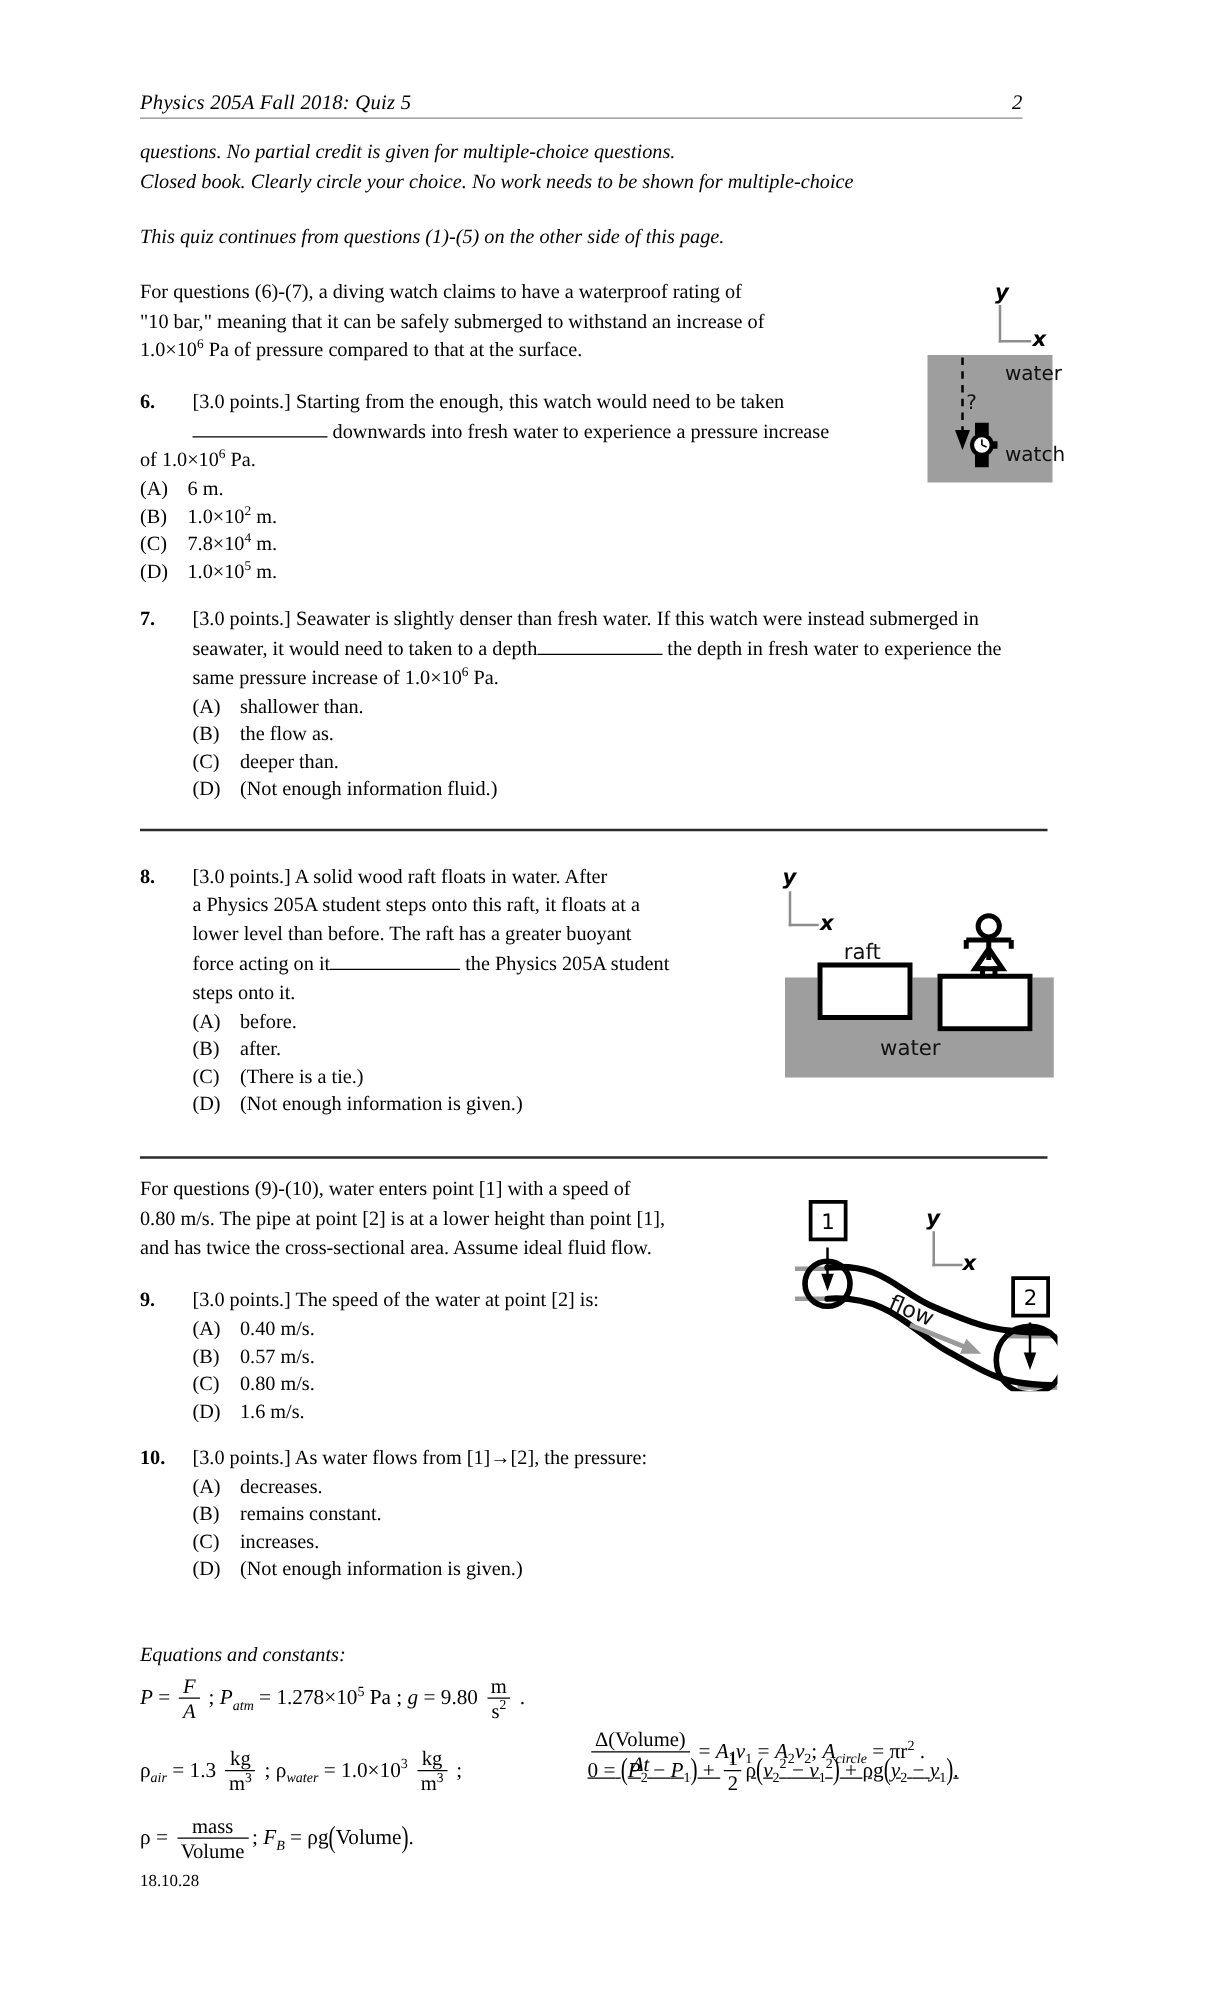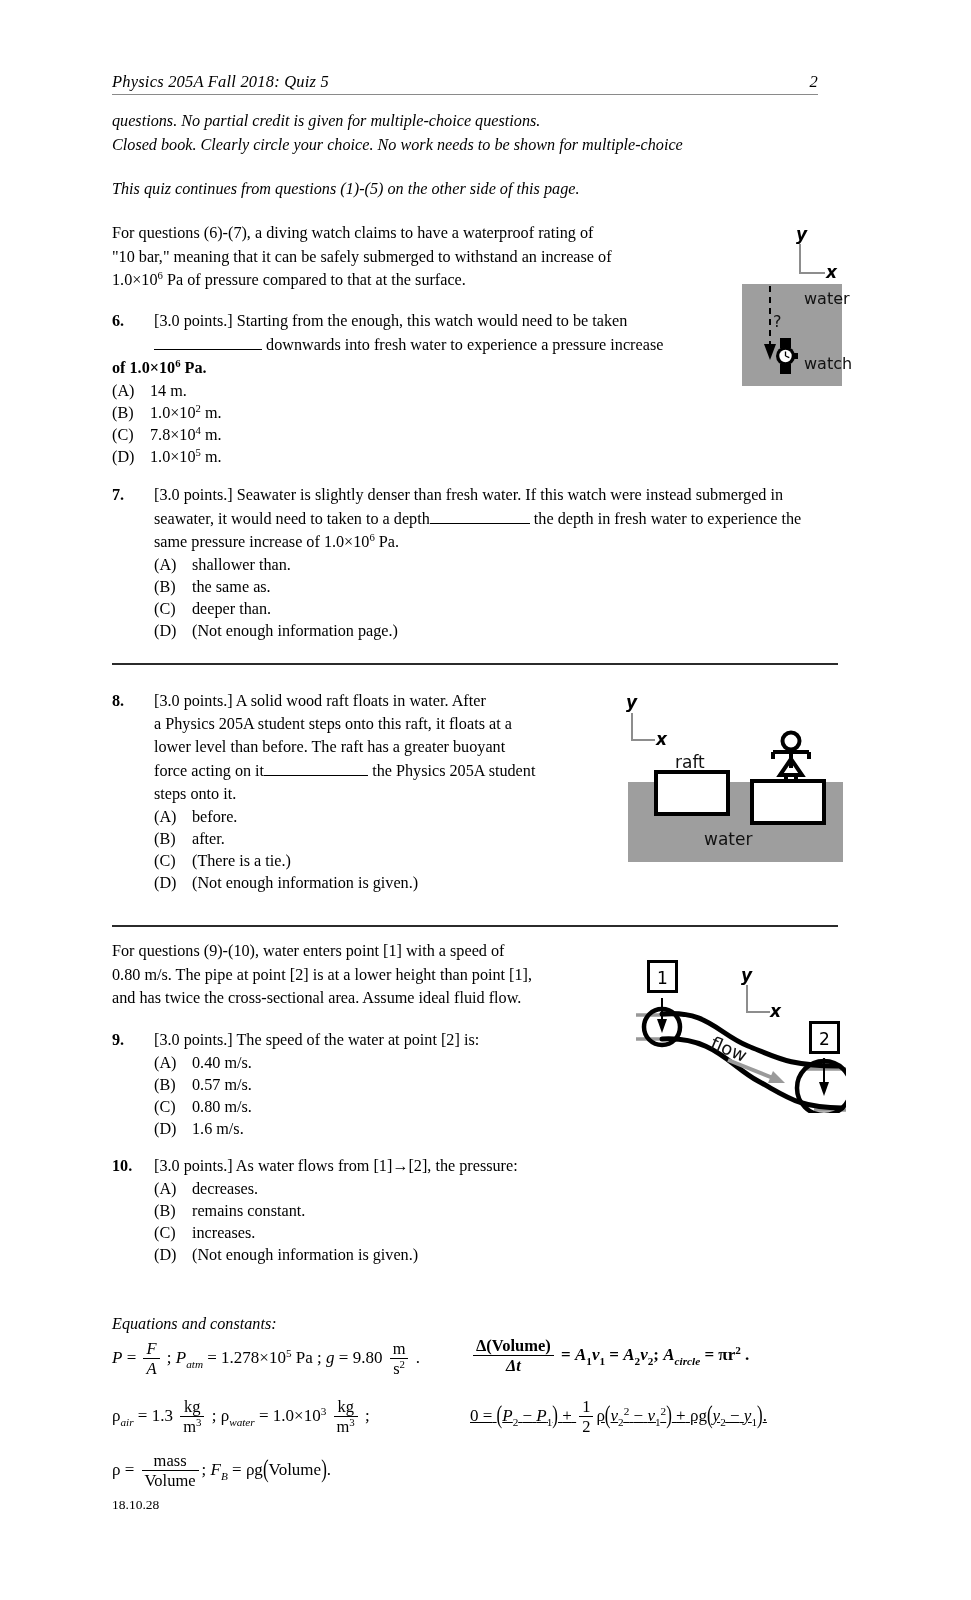--- a/index.html
+++ b/index.html
@@ -259,26 +259,26 @@
     <div class="lbl" style="left:62px; top:128px; font-size:16px;">watch</div>
   </div>
 
   <div class="question" style="left:112px; top:310px; width:620px;">
     <div class="q-num">6.</div>
     <div class="q-body">
       <div class="q-stem">
         <span>[3.0 points.]</span>
         <span>Starting from the enough, this watch would need to be taken</span>
         <span class="blank" style="width:108px; height:16px;"></span><span> downwards into fresh water to experience a pressure increase</span>
-        <span style="display:block; margin-left:-42px;font-weight:bold;"><span>of 1.0×10</span><sup>6</sup><span> Pa.</span></span>
+        <span style="display:block; margin-left:-42px;"><span>of 1.0×10</span><sup>6</sup><span> Pa.</span></span>
       </div>
       <div class="choices" style="margin-left:-42px;">
         <div class="choice">
           <span class="ltr">(A)</span>
-          <span class="txt">14 m.</span>
+          <span class="txt">6 m.</span>
         </div>
         <div class="choice">
           <span class="ltr">(B)</span>
           <span class="txt"><span>1.0×10</span><sup>2</sup><span> m.</span></span>
         </div>
         <div class="choice">
           <span class="ltr">(C)</span>
           <span class="txt"><span>7.8×10</span><sup>4</sup><span> m.</span></span>
         </div>
         <div class="choice">
@@ -298,29 +298,29 @@
         <span>submerged in seawater, it would need to taken to a depth</span><span class="blank" style="width:100px; height:16px;"></span><span> the depth in fresh</span>
         <span><span>water to experience the same pressure increase of 1.0×10</span><sup>6</sup><span> Pa.</span></span>
       </div>
       <div class="choices">
         <div class="choice">
           <span class="ltr">(A)</span>
           <span class="txt">shallower than.</span>
         </div>
         <div class="choice">
           <span class="ltr">(B)</span>
-          <span class="txt">the same as.</span>
+          <span class="txt">the flow as.</span>
         </div>
         <div class="choice">
           <span class="ltr">(C)</span>
           <span class="txt">deeper than.</span>
         </div>
         <div class="choice">
           <span class="ltr">(D)</span>
-          <span class="txt">(Not enough information page.)</span>
+          <span class="txt">(Not enough information fluid.)</span>
         </div>
       </div>
     </div>
   </div>
 
   <div class="hrule" style="left:112px; top:663px; width:726px;"></div>
 
   <div class="question" style="left:112px; top:690px; width:500px;">
     <div class="q-num">8.</div>
     <div class="q-body">
@@ -503,21 +503,21 @@
     <span>;</span>
     <i>g</i>
     <span>= 9.80</span>
     <span class="frac">
       <span class="num">m</span>
       <span class="den"><span>s</span><sup>2</sup></span>
     </span>
     <span>.</span>
   </div>
 
-  <div class="eq" style="left:470px; top:1337px;font-weight:bold;">
+  <div class="eq" style="left:470px; top:1383px;">
     <span class="frac">
       <span class="num">Δ(Volume)</span>
       <span class="den"><i>Δt</i></span>
     </span>
     <span>=</span>
     <i>A</i><sub>1</sub><i>v</i><sub>1</sub>
     <span>=</span>
     <i>A</i><sub>2</sub><i>v</i><sub>2</sub><span>;</span>
     <i>A</i><sub><i>circle</i></sub>
     <span>= πr</span><sup>2</sup>

